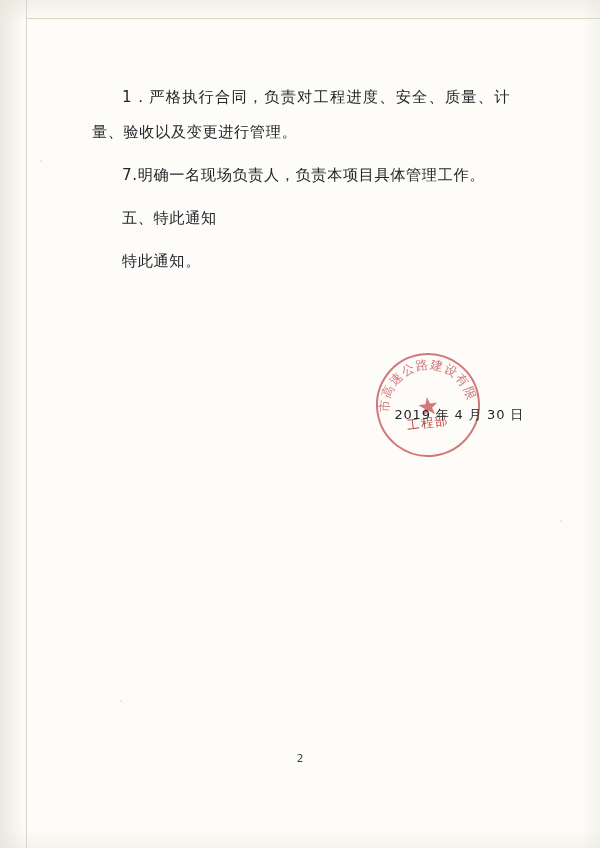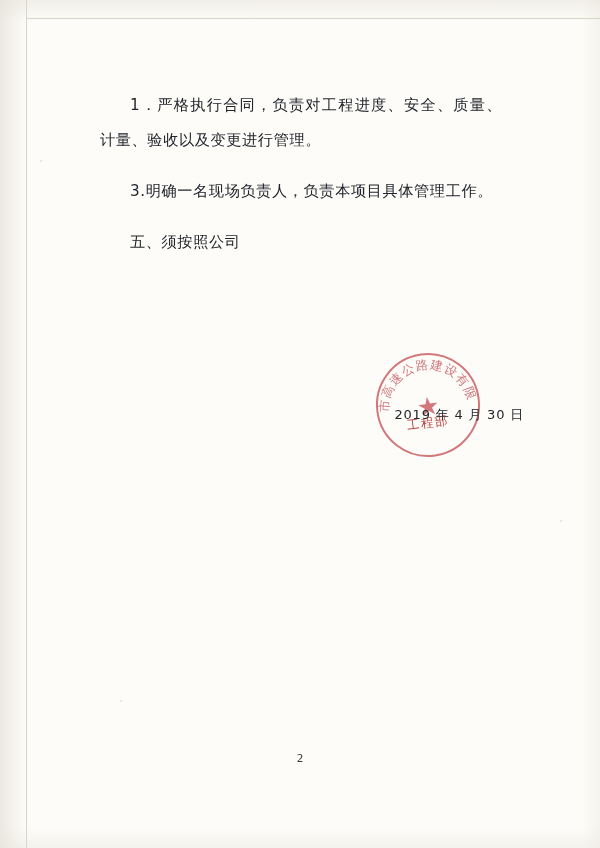--- a/index.html
+++ b/index.html
@@ -42,21 +42,21 @@
     top: 72px;
     width: 434px;
   }
   .para {
     font-family: "DejaVu Sans", sans-serif;
     font-size: 15.2px;
     line-height: 35px;
     color: #22262b;
     letter-spacing: 0.6px;
     text-align: justify;
-    margin: 16px;
+    margin: 8px;
     white-space: pre-wrap;
   }
   .indent {
     text-indent: 30px;
   }
   .stamp-wrap {
     position: absolute;
     left: 372px;
     top: 349px;
     width: 112px;
@@ -152,22 +152,23 @@
 
   <div class="edge-line" style="left:26px;top:0;width:1px;height:848px;"></div>
   <div class="edge-line" style="left:26px;top:18px;width:574px;height:1px;"></div>
 
   <div class="speck" style="left:40px;top:160px;width:2px;height:2px;"></div>
   <div class="speck" style="left:560px;top:520px;width:2px;height:2px;"></div>
   <div class="speck" style="left:120px;top:700px;width:2px;height:2px;"></div>
 
   <div id="doc-body">
     <p class="para indent">1．严格执行合同，负责对工程进度、安全、质量、计量、验收以及变更进行管理。</p>
-    <p class="para indent">3.明确一名现场负责人，负责本项目具体管理工作。</p>
-    <p class="para indent">五、须按照公司</p>
+    <p class="para indent">7.明确一名现场负责人，负责本项目具体管理工作。</p>
+    <p class="para indent">五、特此通知</p>
+    <p class="para indent">特此通知。</p>
   </div>
 
   <div class="stamp-wrap">
     <div class="stamp">
       <div class="stamp-ring"></div>
       <svg class="stamp-arc" viewBox="0 0 112 112">
         <defs>
           <path id="arcpath" d="M 16,60 A 40,40 0 1 1 96,60"></path>
         </defs>
         <text>

